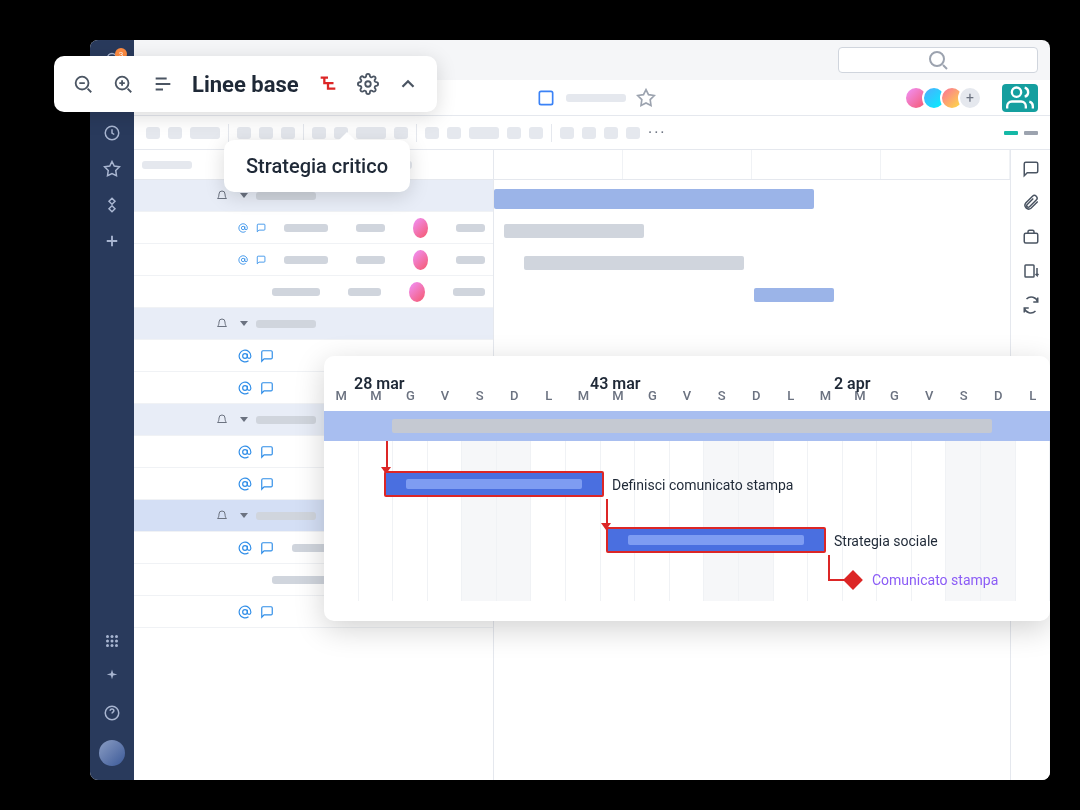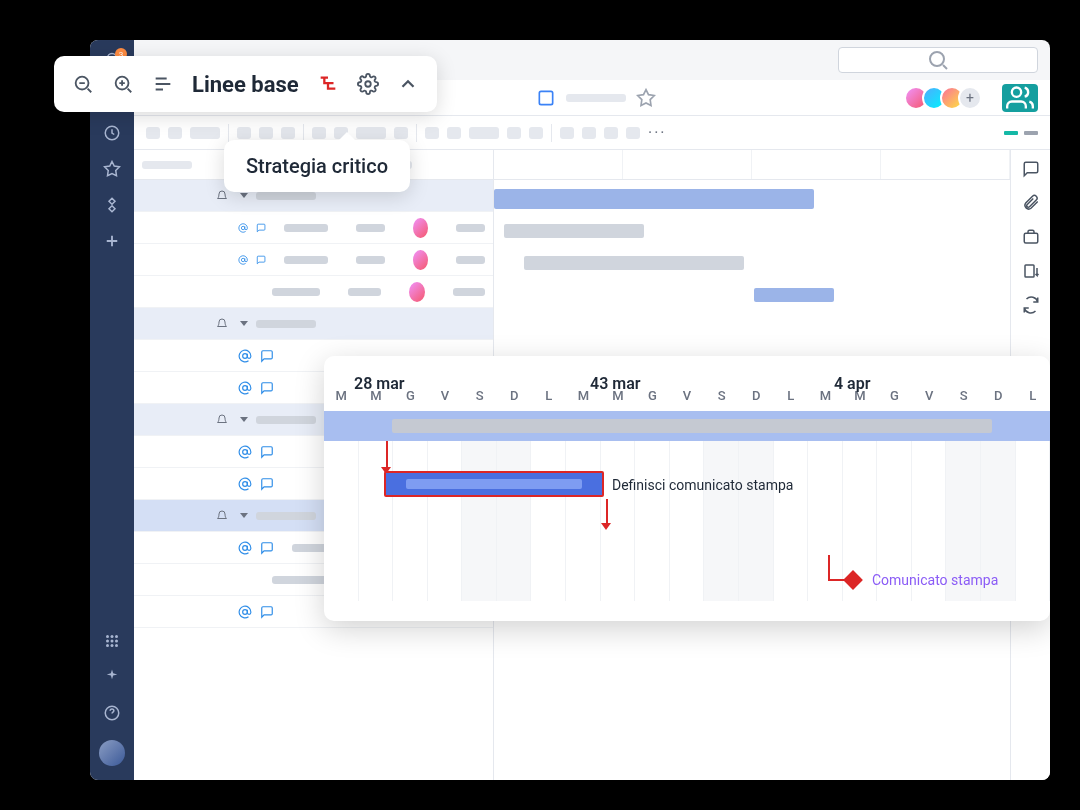--- a/index.html
+++ b/index.html
@@ -386,21 +386,21 @@
         <path d="M6 15l6-6 6 6"></path>
       </svg></div>
 </div>
 
 <div class="tooltip-pop">Strategia critico</div>
 
 <div class="zoom-panel">
   <div class="zp-dates" style="height:28px">
     <span class="zp-date" style="left:30px">28 mar</span>
     <span class="zp-date" style="left:266px">43 mar</span>
-    <span class="zp-date" style="left:510px">4 apr</span>
+    <span class="zp-date" style="left:510px">2 apr</span>
   </div>
   <div class="zp-days" id="zp-days">
       <div class="zp-day">M</div>
       <div class="zp-day">M</div>
       <div class="zp-day">G</div>
       <div class="zp-day">V</div>
       <div class="zp-day">S</div>
       <div class="zp-day">D</div>
       <div class="zp-day">L</div>
       <div class="zp-day">M</div>
@@ -447,18 +447,22 @@
     </div>
 
     <div class="dep-line" style="top:30px;left:62px;width:2px;height:30px"></div>
     <div class="dep-arrow" style="top:56px;left:57px;border-left:5px solid transparent;border-right:5px solid transparent;border-top:7px solid #dc2626"></div>
     <div class="zp-task" style="top:60px;left:60px;width:220px">
       <div class="zp-task-inner"></div>
       <span class="zp-task-label">Definisci comunicato stampa</span>
     </div>
     <div class="dep-line" style="top:88px;left:282px;width:2px;height:28px"></div>
     <div class="dep-arrow" style="top:112px;left:277px;border-left:5px solid transparent;border-right:5px solid transparent;border-top:7px solid #dc2626"></div>
+    <div class="zp-task" style="top:116px;left:282px;width:220px">
+      <div class="zp-task-inner"></div>
+      <span class="zp-task-label">Strategia sociale</span>
+    </div>
     <div class="dep-line" style="top:144px;left:504px;width:2px;height:24px"></div>
     <div class="dep-line" style="top:168px;left:504px;width:18px;height:2px"></div>
     <div class="zp-milestone" style="top:162px;left:522px"></div>
     <span class="zp-ms-label" style="top:161px;left:548px">Comunicato stampa</span>
   </div>
 </div>
 
 </body></html>

